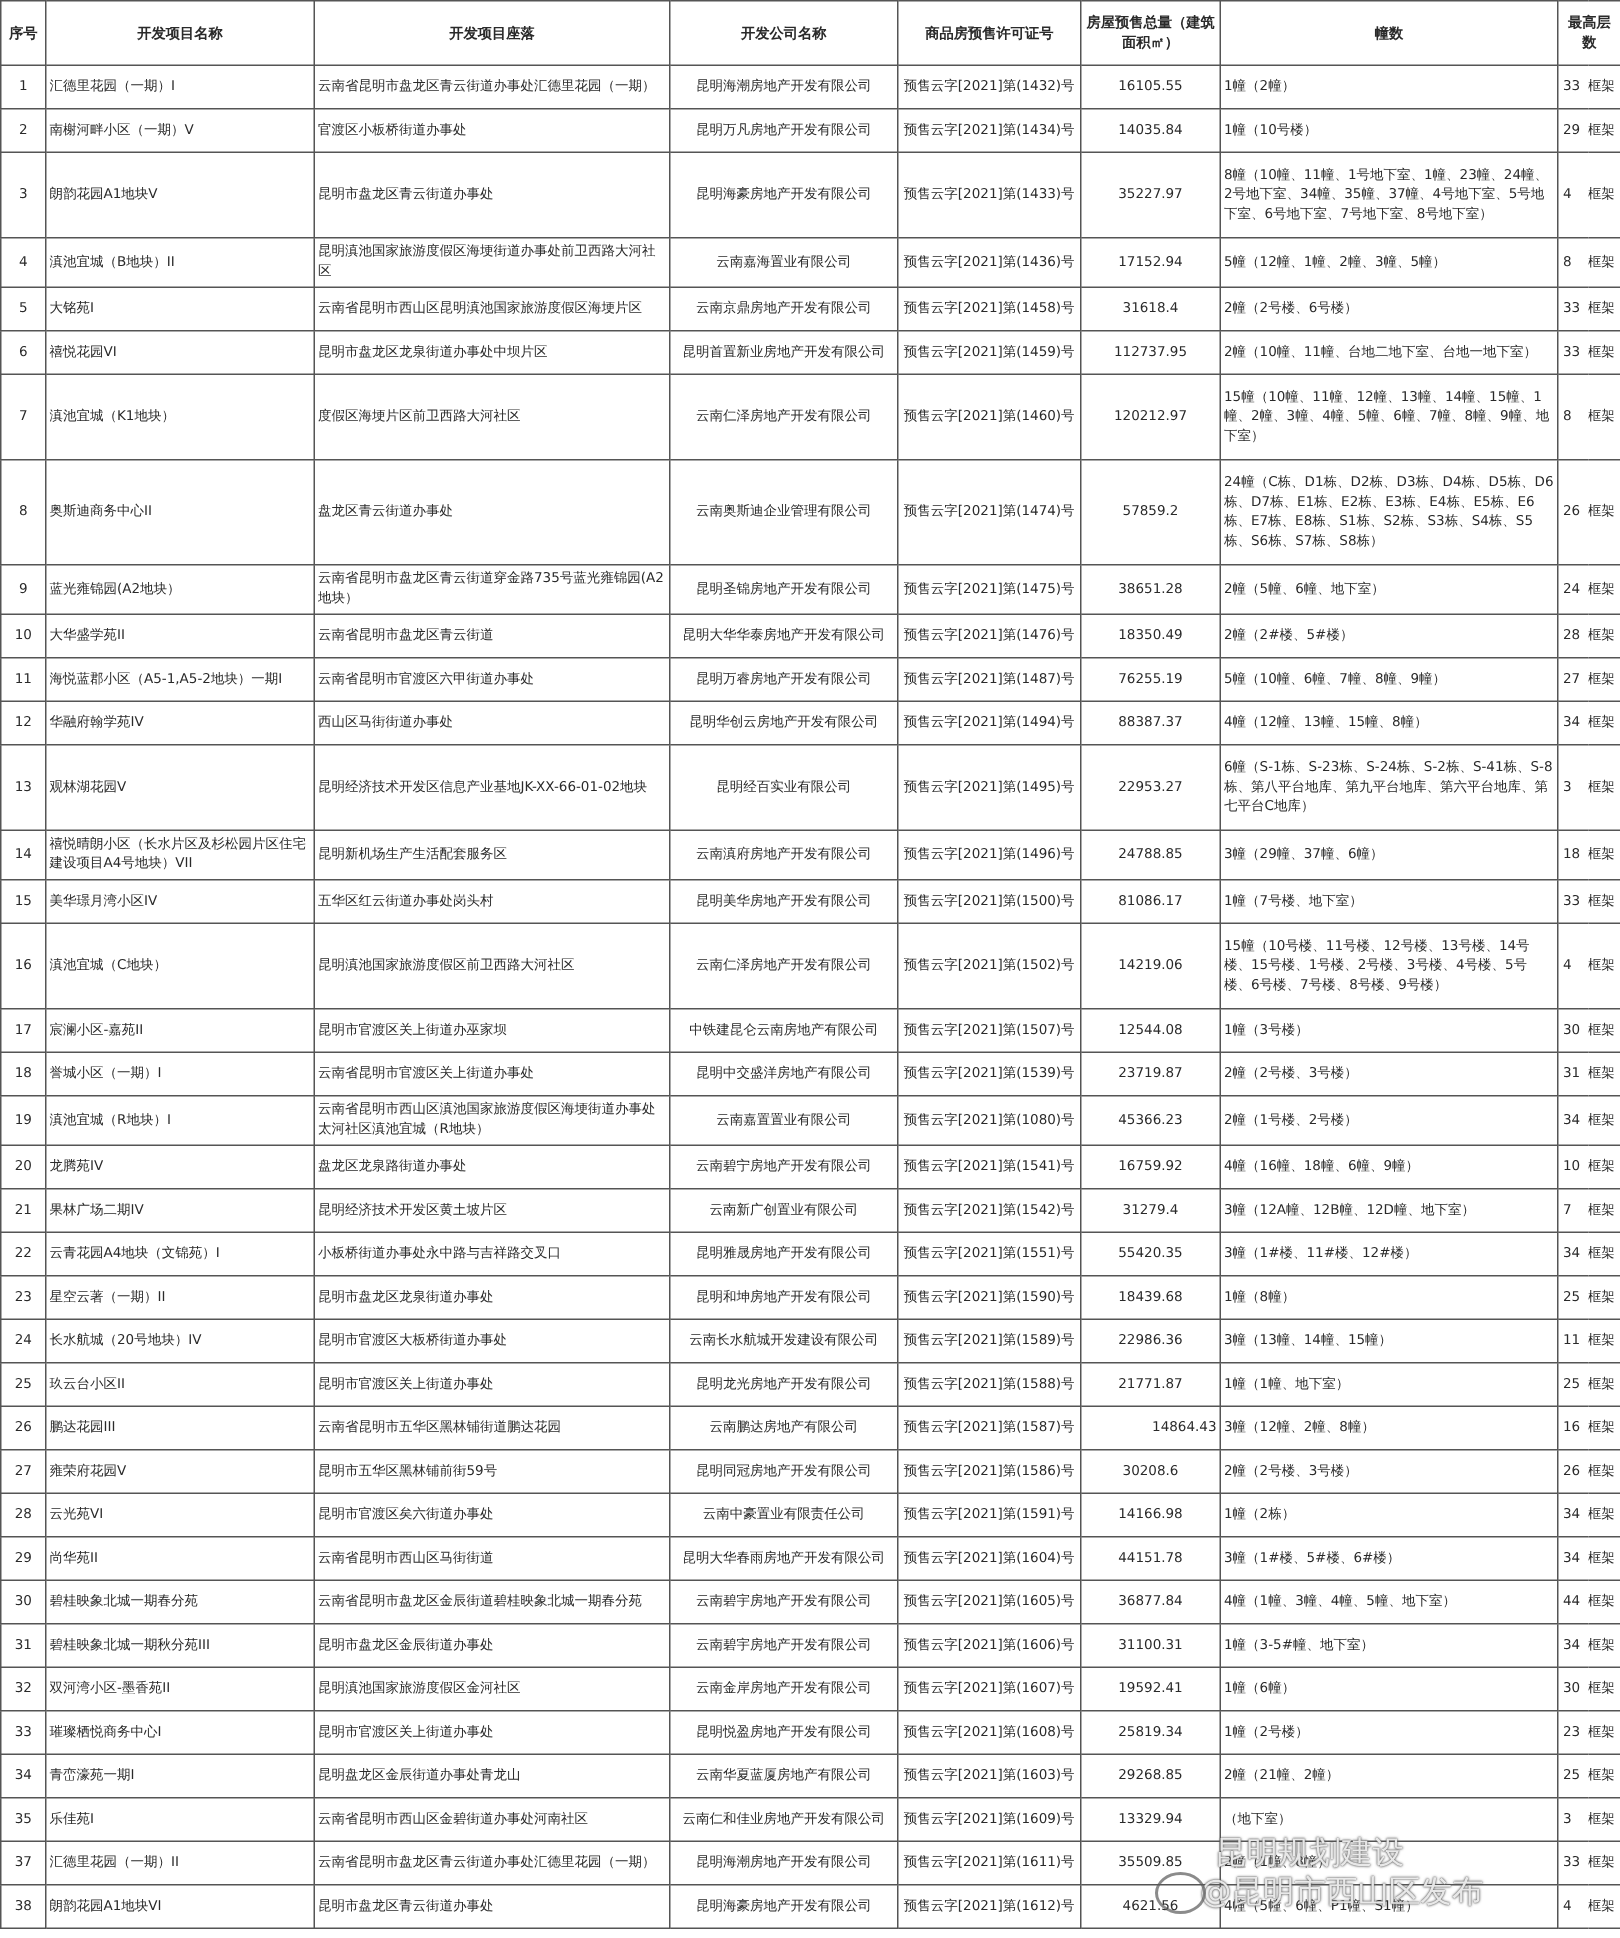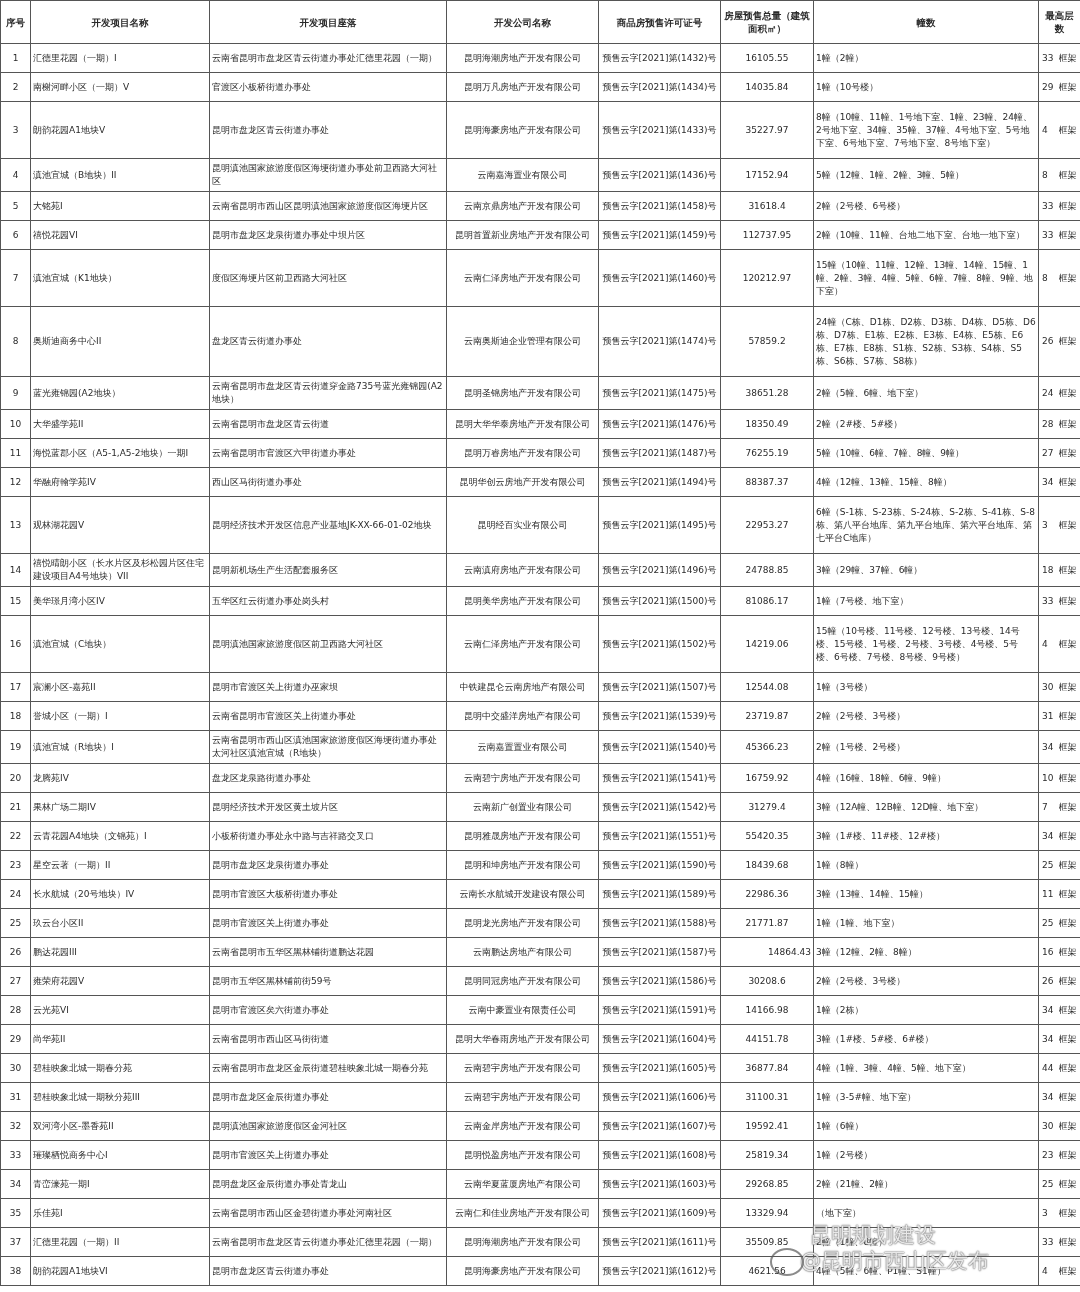--- a/index.html
+++ b/index.html
@@ -245,21 +245,21 @@
         <td class="c" style="height: 26px;">23719.87</td>
         <td class="l" style="height: 26px;">2幢（2号楼、3号楼）</td>
         <td class="fl" style="height: 26px;">31</td>
         <td class="st" style="height: 26px;">框架</td>
       </tr>
       <tr class="h1">
         <td class="c" style="height: 30px;">19</td>
         <td class="l" style="height: 30px;">滇池宜城（R地块）I</td>
         <td class="l" style="height: 30px;">云南省昆明市西山区滇池国家旅游度假区海埂街道办事处太河社区滇池宜城（R地块）</td>
         <td class="c" style="height: 30px;">云南嘉置置业有限公司</td>
-        <td class="c" style="height: 30px;">预售云字[2021]第(1540)号</td>
+        <td class="c" style="height: 30px;">预售云字[2021]第(1080)号</td>
         <td class="c" style="height: 30px;">45366.23</td>
         <td class="l" style="height: 30px;">2幢（1号楼、2号楼）</td>
         <td class="fl" style="height: 30px;">34</td>
         <td class="st" style="height: 30px;">框架</td>
       </tr>
       <tr class="h1">
         <td class="c" style="height: 26px;">20</td>
         <td class="l" style="height: 26px;">龙腾苑IV</td>
         <td class="l" style="height: 26px;">盘龙区龙泉路街道办事处</td>
         <td class="c" style="height: 26px;">云南碧宁房地产开发有限公司</td>

